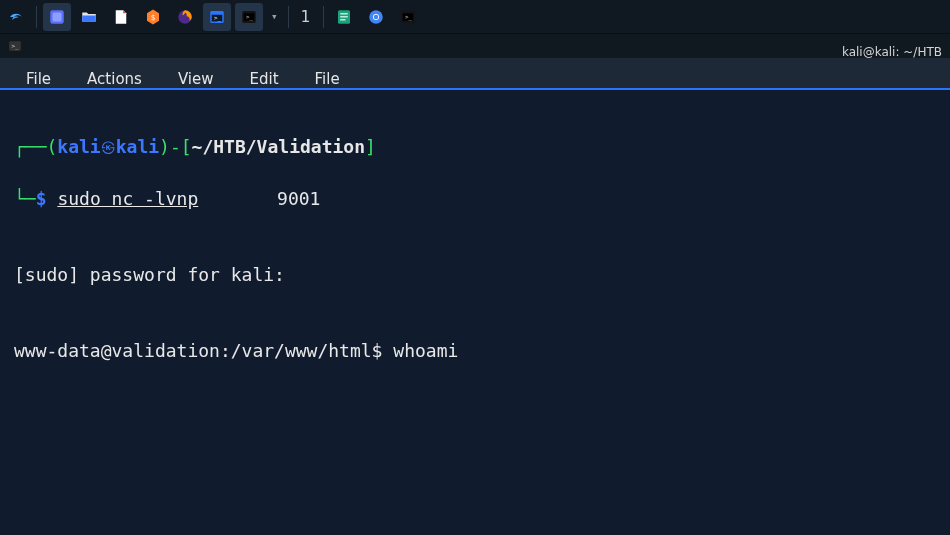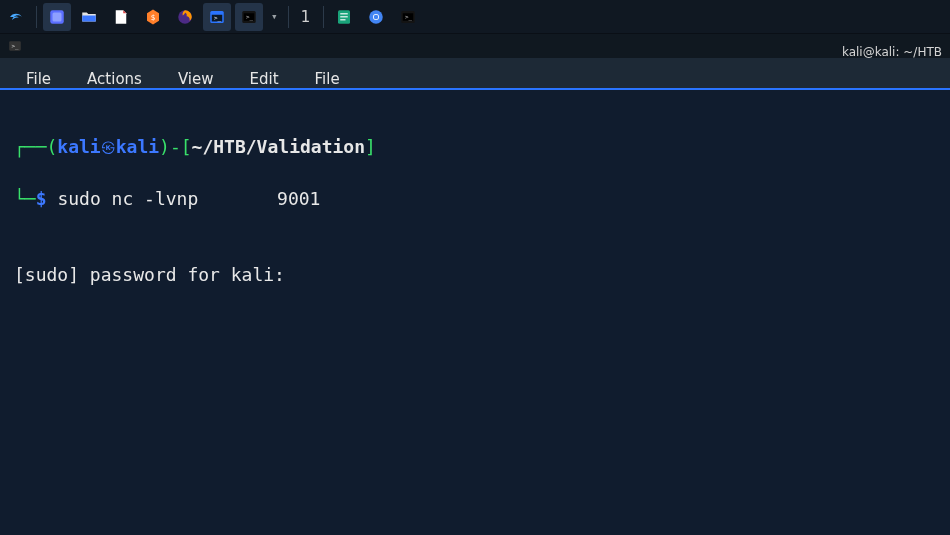--- a/index.html
+++ b/index.html
@@ -67,21 +67,21 @@
     position: relative;
     white-space: pre;
     font-family: "DejaVu Sans Mono","Menlo","Consolas",monospace;
   }
   .prompt-line1, .prompt-line2 { position: relative; }
   .branch { color: #39e06a; }
   .user { color: #3c78ff; font-weight: bold; }
   .cwd { color: #e7e7e7; font-weight: bold; }
   .dollar { color: #3c78ff; font-weight: bold; }
   .cmd { color: #e9e9e9; margin-left: 34px; }
-  .cmd-root { color: #e9e9e9; }
+  .cmd-root { color: #e9e9e9; text-decoration: underline; }
   .line { color: #e8e8e8; margin-top: 24px; }
   .skull-icon { color:#3c78ff; font-size:15px; vertical-align:1px; }
 </style>
 </head>
 <body>
 
 <div class="taskbar">
   <div class="task-item">
     <svg viewBox="0 0 24 24">
         <path fill="#49a9ff" d="M4 12c3-6 13-6 16 0-3-3-8-3-11 0 2-1 5-1 7 1-3-1-7 0-9 3 0-2 1-3 2-4h-5z"></path>
@@ -175,16 +175,17 @@
   <span class="menuitem">Actions</span>
   <span class="menuitem">View</span>
   <span class="menuitem">Edit</span>
   <span class="menuitem">File</span>
 </div>
 
 <div class="terminal">
 <div class="prompt-line1"><span class="branch">┌──(</span><span class="user">kali</span><span class="skull-icon">㉿</span><span class="user">kali</span><span class="branch">)-[</span><span class="cwd">~/HTB/Validation</span><span class="branch">]</span></div>
 <div class="prompt-line2"><span class="branch">└─</span><span class="dollar">$ </span><span class="cmd-root">sudo nc -lvnp</span><span class="cmd"> </span><span class="cmd">9001</span></div>
 <div class="line">[sudo] password for kali: </div>
+<div class="line">www-data@validation:/var/www/html$ whoami</div>
 
 
 
 </div>
 
 </body></html>

